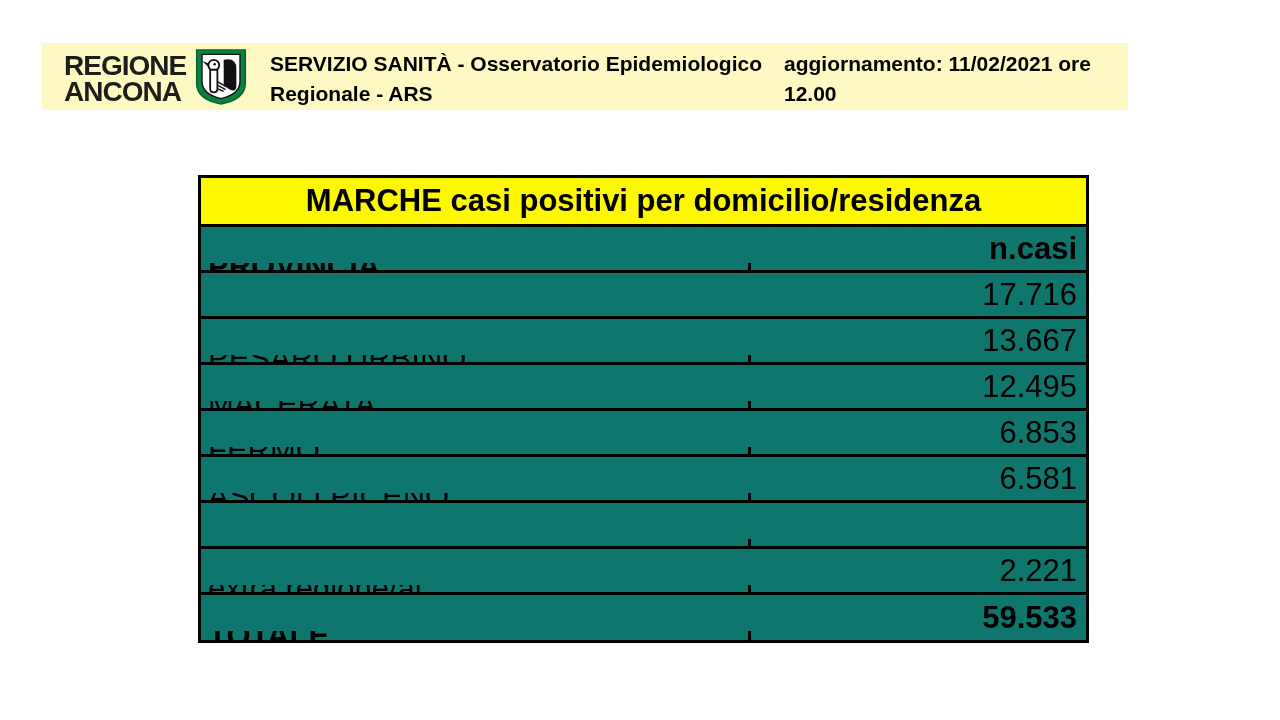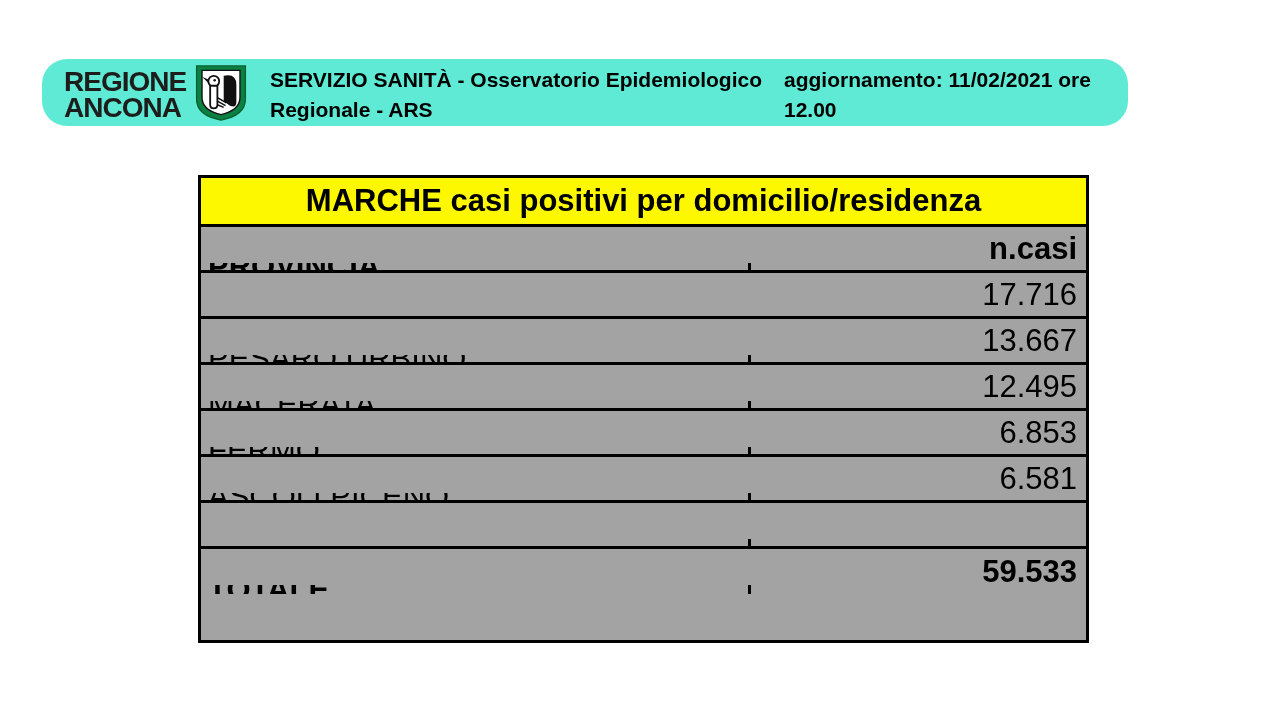--- a/index.html
+++ b/index.html
@@ -4,23 +4,22 @@
 <style>
   html,body{margin:0;padding:0;}
   body{
     width:1280px;height:720px;position:relative;background:#ffffff;
     font-family:"Liberation Sans", sans-serif;color:#000;
     overflow:hidden;
   }
 
   
   .banner{
-    position:absolute;left:42px;top:59px;width:1086px;height:67px;
-    background:#5eead4;
-    border-radius:25px;
+    position:absolute;left:42px;top:43px;width:1086px;height:67px;
+    background:#fef9c3;
   }
   .logo{
     position:absolute;left:22px;top:6px;display:flex;align-items:center;
   }
   .logo-text{
     font-size:28px;font-weight:bold;line-height:0.93;color:#1d1d1b;
     letter-spacing:-1px;
   }
   .logo-shield{margin-left:7px;}
 
@@ -29,21 +28,21 @@
     font-size:21px;font-weight:bold;line-height:30px;text-align:left;
   }
   .update-text{
     position:absolute;left:742px;top:6px;width:330px;
     font-size:21px;font-weight:bold;line-height:30px;text-align:left;
   }
 
   
   .tbl{
     position:absolute;left:198px;top:175px;width:891px;height:468px;
-    border:3px solid #000;box-sizing:border-box;background:#a3a3a3;
+    border:3px solid #000;box-sizing:border-box;background:#0f766e;
   }
   .tbl-title{
     height:46px;line-height:46px;border-bottom:3px solid #000;
     background:#fdf800;text-align:center;
     font-size:31px;font-weight:bold;
   }
   .t-row{
     display:flex;height:43px;border-bottom:3px solid #000;
     font-size:31px;
   }
@@ -128,19 +127,23 @@
   <div class="t-row">
     <div class="cell label">ASCOLI PICENO</div>
     <div class="cell value">6.581</div>
   </div>
 
   <div class="t-row">
     <div class="cell label"></div>
     <div class="cell value"></div>
   </div>
 
+  <div class="t-row">
+    <div class="cell label">extra regione/al</div>
+    <div class="cell value">2.221</div>
+  </div>
 
   <div class="t-row total last">
     <div class="cell label">TOTALE</div>
     <div class="cell value">59.533</div>
   </div>
 
 </div>
 
 </body></html>

